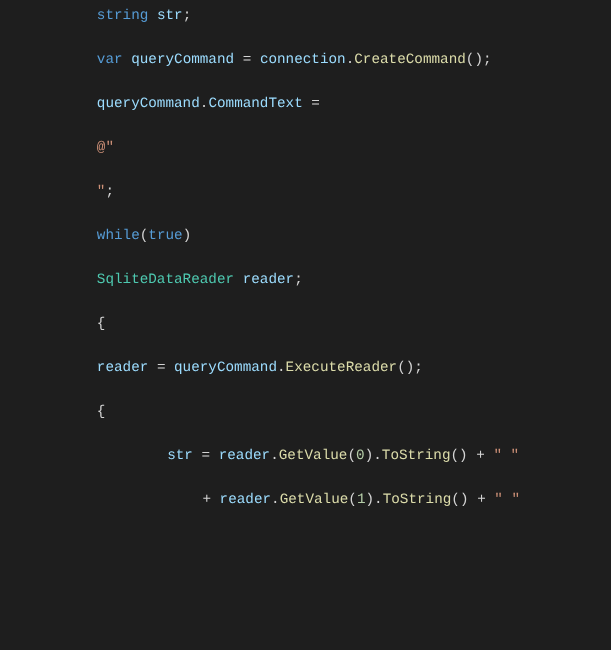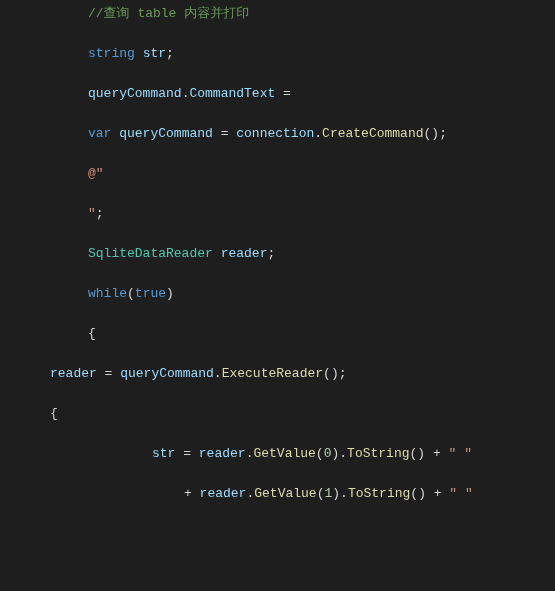--- a/index.html
+++ b/index.html
@@ -14,44 +14,44 @@
     margin: 0;
     padding: 4px 0 0 0;
     font-family: Consolas, "Courier New", monospace;
     font-size: 13px;
     line-height: 20px;
     color: #d4d4d4;
     white-space: pre;
   }
   .line { display: block; }
   .ind3 { padding-left: 88px; }
-  .ind4 { padding-left: 50px; }
+  .ind4 { padding-left: 88px; }
   .ind5 { padding-left: 152px; }
   .ind6 { padding-left: 184px; }
 
   .c-comment { color: #6a9955; }
   .c-kw      { color: #569cd6; }
   .c-var     { color: #9cdcfe; }
   .c-type    { color: #4ec9b0; }
   .c-method  { color: #dcdcaa; }
   .c-str     { color: #ce9178; }
   .c-num     { color: #b5cea8; }
   .c-punc    { color: #d4d4d4; }
 </style>
 </head>
 <body>
 
-<pre class="code"><span class="line ind3"><span class="c-comment">//查询 table 内容并打印</span></span>
+<pre class="code">
 <span class="line ind3"><span class="c-kw">string</span> <span class="c-var">str</span><span class="c-punc">;</span></span>
+<span class="line ind3"><span class="c-kw">var</span> <span class="c-var">queryCommand</span><span class="c-punc"> = </span><span class="c-var">connection</span><span class="c-punc">.</span><span class="c-method">CreateCommand</span><span class="c-punc">(</span><span class="c-punc">)</span><span class="c-punc">;</span></span>
 <span class="line ind3"><span class="c-var">queryCommand</span><span class="c-punc">.</span><span class="c-var">CommandText</span><span class="c-punc"> =</span></span>
-<span class="line ind3"><span class="c-kw">var</span> <span class="c-var">queryCommand</span><span class="c-punc"> = </span><span class="c-var">connection</span><span class="c-punc">.</span><span class="c-method">CreateCommand</span><span class="c-punc">(</span><span class="c-punc">)</span><span class="c-punc">;</span></span>
 <span class="line ind3"><span class="c-str">@</span><span class="c-str">"</span></span>
 <span class="line ind3"><span class="c-str">"</span><span class="c-punc">;</span></span>
+<span class="line ind3"><span class="c-kw">while</span><span class="c-punc">(</span><span class="c-kw">true</span><span class="c-punc">)</span></span>
 <span class="line ind3"><span class="c-type">SqliteDataReader</span> <span class="c-var">reader</span><span class="c-punc">;</span></span>
-<span class="line ind3"><span class="c-kw">while</span><span class="c-punc">(</span><span class="c-kw">true</span><span class="c-punc">)</span></span>
 <span class="line ind3"><span class="c-punc">{</span></span>
 <span class="line ind4"><span class="c-var">reader</span><span class="c-punc"> = </span><span class="c-var">queryCommand</span><span class="c-punc">.</span><span class="c-method">ExecuteReader</span><span class="c-punc">(</span><span class="c-punc">)</span><span class="c-punc">;</span></span>
 <span class="line ind4"><span class="c-punc">{</span></span>
 <span class="line ind5"><span class="c-var">str</span><span class="c-punc"> = </span><span class="c-var">reader</span><span class="c-punc">.</span><span class="c-method">GetValue</span><span class="c-punc">(</span><span class="c-num">0</span><span class="c-punc">)</span><span class="c-punc">.</span><span class="c-method">ToString</span><span class="c-punc">(</span><span class="c-punc">)</span><span class="c-punc"> + </span><span class="c-str">" "</span></span>
 <span class="line ind6"><span class="c-punc">+ </span><span class="c-var">reader</span><span class="c-punc">.</span><span class="c-method">GetValue</span><span class="c-punc">(</span><span class="c-num">1</span><span class="c-punc">)</span><span class="c-punc">.</span><span class="c-method">ToString</span><span class="c-punc">(</span><span class="c-punc">)</span><span class="c-punc"> + </span><span class="c-str">" "</span></span>
 
 
 
 
 

